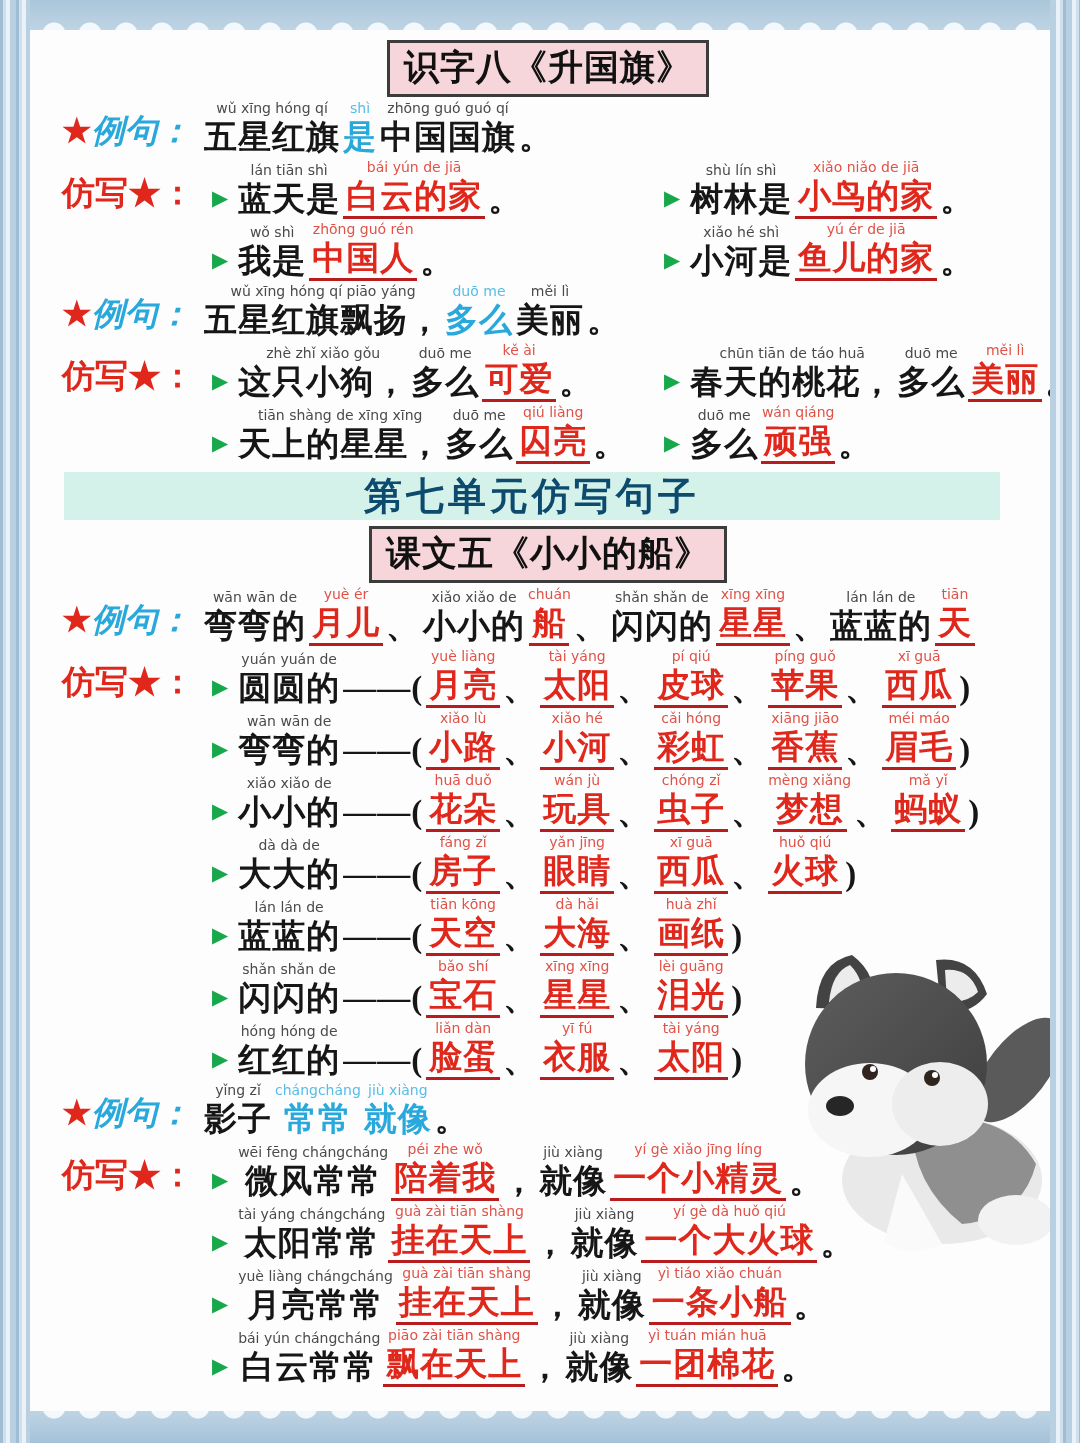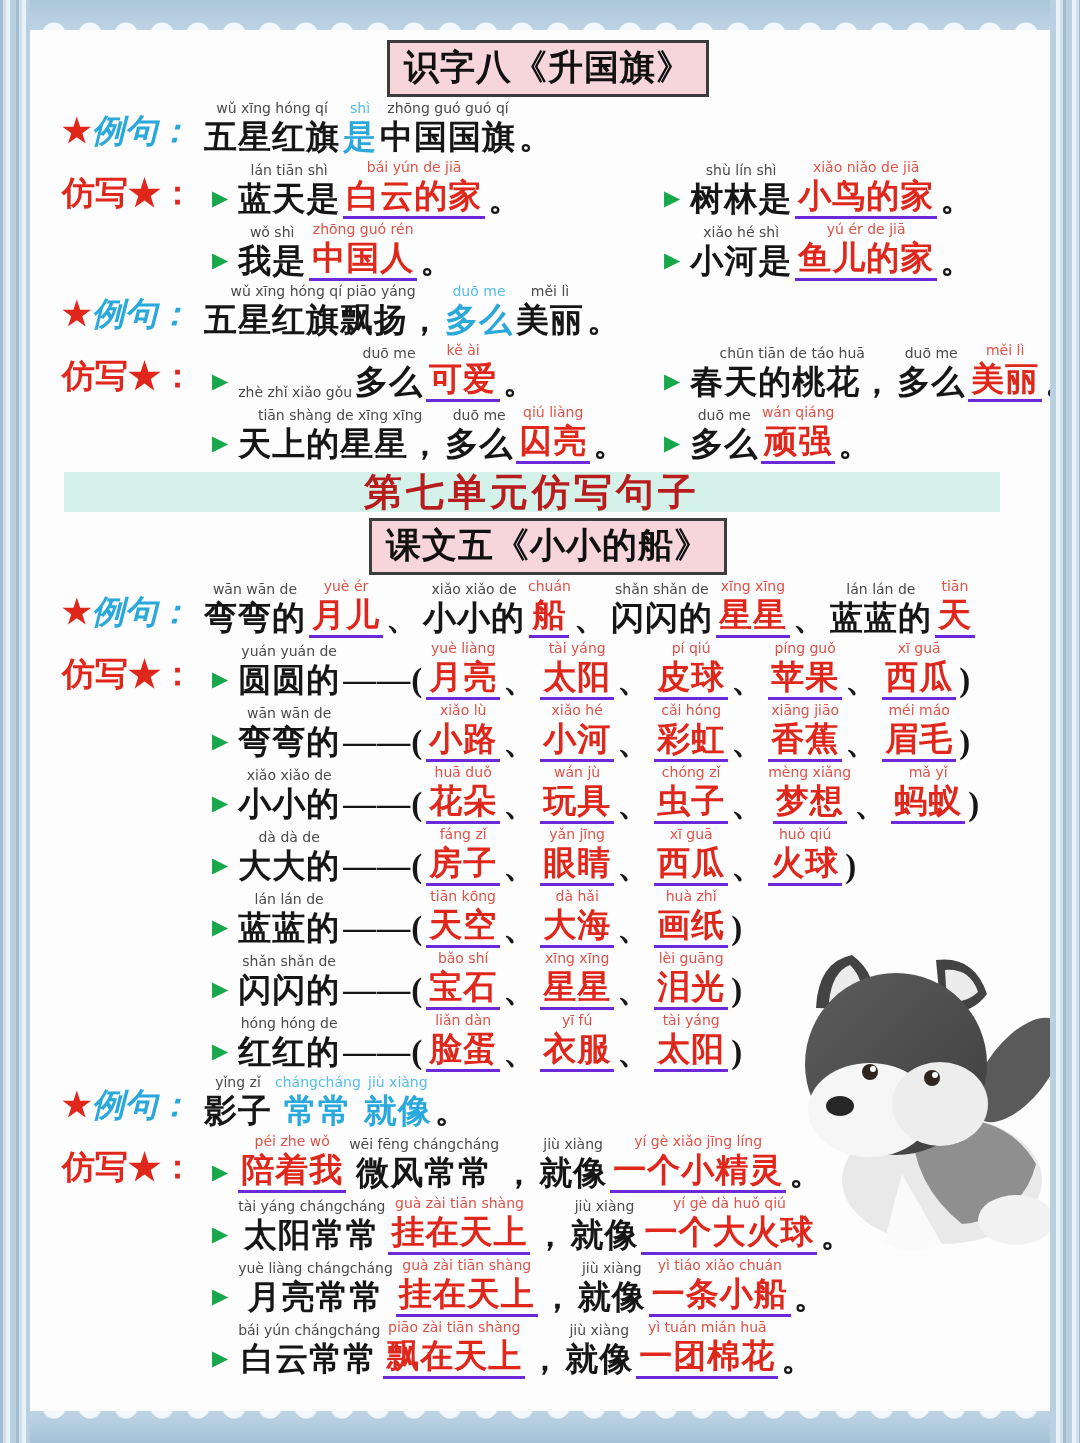--- a/index.html
+++ b/index.html
@@ -22,39 +22,39 @@
       linear-gradient(#bed4e4,#a5c2d8);}
   .f-left{top:0;bottom:0;left:0;width:30px;
     background:repeating-linear-gradient(90deg,#9fbdd4 0 3px,#cfe0ec 3px 6px,#eaf2f8 6px 10px,#b9d0e2 10px 16px);}
   .f-right{top:0;bottom:0;right:0;width:30px;
     background:repeating-linear-gradient(90deg,#b9d0e2 0 6px,#eaf2f8 6px 10px,#cfe0ec 10px 13px,#9fbdd4 13px 16px);}
   .content{position:absolute;left:30px;top:30px;right:30px;bottom:32px;background:#fdfdfd;
     padding:6px 16px 0 32px;box-sizing:border-box;z-index:4;}
   
   .titlebox{display:table;margin:4px auto 2px;padding:1px 14px 3px;background:var(--pink);
     border:3px solid var(--boxborder);font-size:35px;font-weight:bold;color:#111;letter-spacing:1px;}
-  .banner{margin:8px 34px 6px 2px;height:40px;background:var(--mint);display:flex;
-    align-items:center;justify-content:center;font-size:38px;font-weight:bold;color:#b91c1c;letter-spacing:4px;}
+  .banner{margin:8px 34px 6px 2px;height:48px;background:var(--mint);display:flex;
+    align-items:center;justify-content:center;font-size:38px;font-weight:bold;color:#0c4a6e;letter-spacing:4px;}
   
   .row{display:flex;align-items:flex-end;margin-bottom:1px;min-height:58px;}
   .lab{flex:0 0 142px;font-size:33px;font-weight:bold;padding-bottom:3px;white-space:nowrap;}
   .lab .star{color:var(--red);}
   .lab .extext{color:var(--blue);font-style:italic;}
   .lab.red{color:var(--red);}
   .labsp{flex:0 0 142px;}
   .line{display:flex;align-items:flex-end;flex-wrap:nowrap;}
   .col1{flex:0 0 452px;display:flex;align-items:flex-end;}
   .bullet{color:var(--green);font-size:21px;line-height:21px;margin:0 10px 10px 8px;font-family:"DejaVu Sans",sans-serif;}
   .seg{display:inline-flex;flex-direction:column;align-items:center;margin-right:3px;}
   .py{font-family:"DejaVu Sans",sans-serif;font-size:14px;line-height:19px;height:19px;
       color:var(--pygray);white-space:nowrap;}
   .zh{font-size:33px;line-height:39px;color:var(--ink);font-weight:bold;white-space:nowrap;letter-spacing:1px;}
   .seg.r .zh{color:var(--red);}   .seg.r .py{color:var(--pyred);}
   .seg.b .zh{color:var(--blue);}  .seg.b .py{color:var(--pyblue);}
-  .seg.u .zh{border-bottom:3px solid #6d28d9;padding:0 3px;}
+  .seg.u .zh{border-bottom:3px solid #b91c1c;padding:0 3px;}
   .dog{position:absolute;left:760px;top:922px;z-index:5;}
 </style>
 </head>
 <body>
 
 <div class="page">
   <div class="frame f-top"></div>
   <div class="frame f-bottom"></div>
   <div class="frame f-left"></div>
   <div class="frame f-right"></div>
@@ -180,20 +180,21 @@
         </div>
       </div>
     <div id="s1fx2">
         <div class="row">
           <span class="lab red">仿写★：</span>
           <span class="col1">
             <span class="line">
               <span class="bullet">▶</span>
               <span class="seg k">
                 <span class="py">zhè zhǐ xiǎo gǒu</span>
+                <span class="zh">这只小狗，</span>
               </span>
               <span class="seg k">
                 <span class="py">duō me</span>
                 <span class="zh">多么</span>
               </span>
               <span class="seg r u">
                 <span class="py">kě ài</span>
                 <span class="zh">可爱</span>
               </span>
               <span class="seg k">
@@ -663,27 +664,27 @@
               <span class="zh">。</span>
             </span>
           </span>
         </div>
       </div>
     <div id="s3rows">
         <div class="row">
           <span class="lab red">仿写★：</span>
           <span class="line">
             <span class="bullet">▶</span>
+            <span class="seg k">
+              <span class="py">wēi fēng chángcháng</span>
+              <span class="zh">微风常常</span>
+            </span>
             <span class="seg r u">
               <span class="py">péi zhe wǒ</span>
               <span class="zh">陪着我</span>
-            </span>
-            <span class="seg k">
-              <span class="py">wēi fēng chángcháng</span>
-              <span class="zh">微风常常</span>
             </span>
             <span class="seg k">
               <span class="py"></span>
               <span class="zh">，</span>
             </span>
             <span class="seg k">
               <span class="py">jiù xiàng</span>
               <span class="zh">就像</span>
             </span>
             <span class="seg r u">

